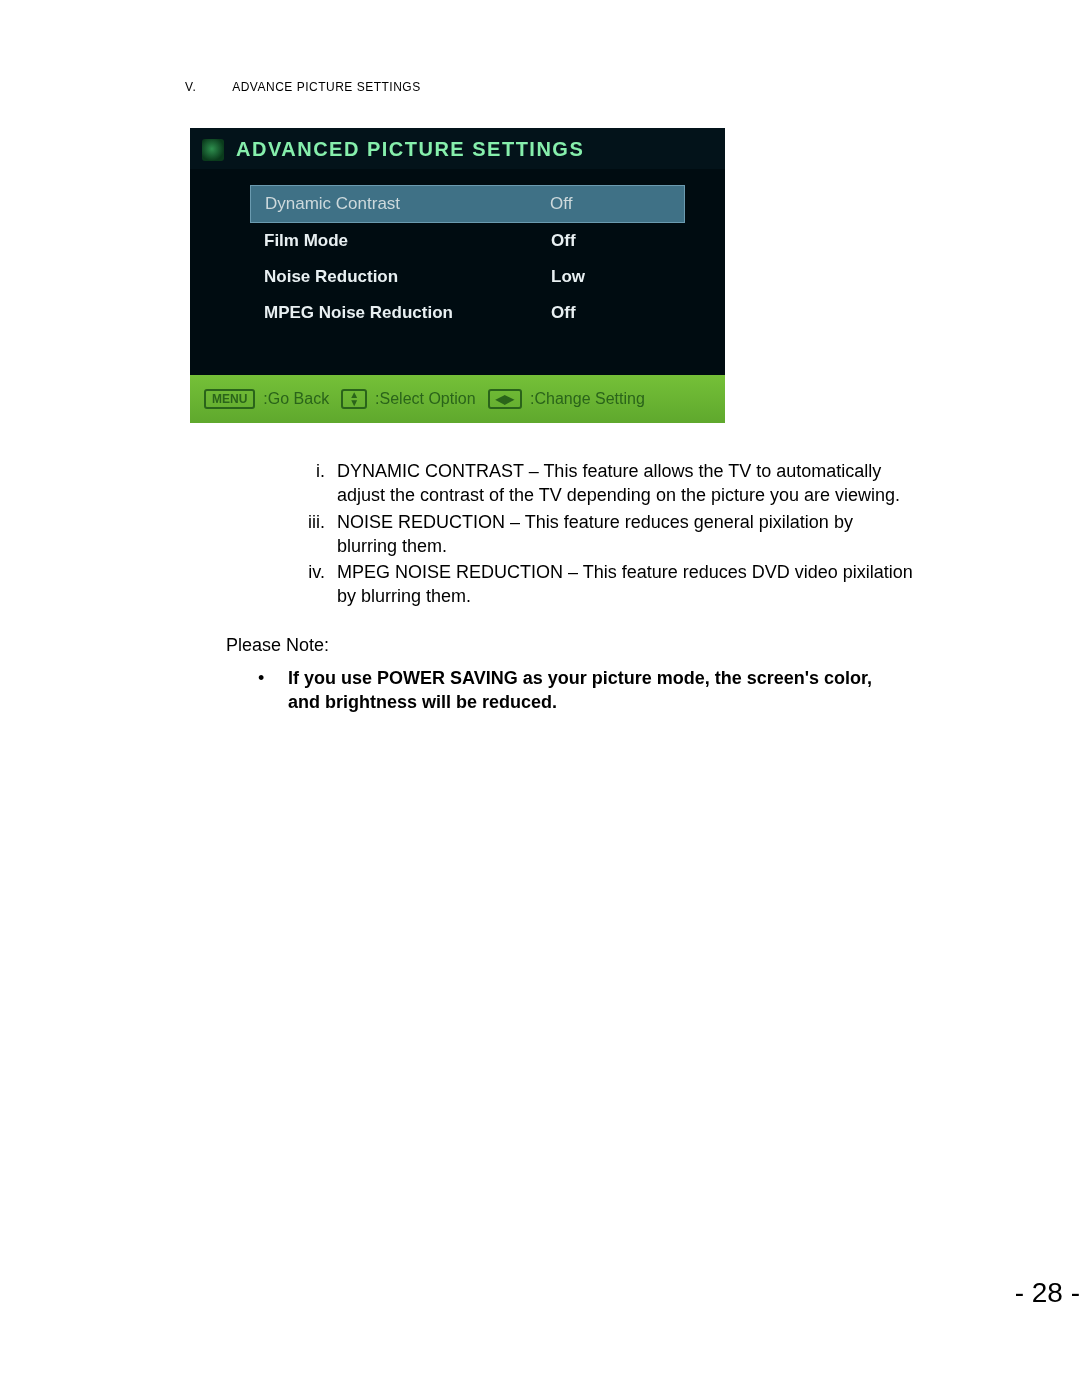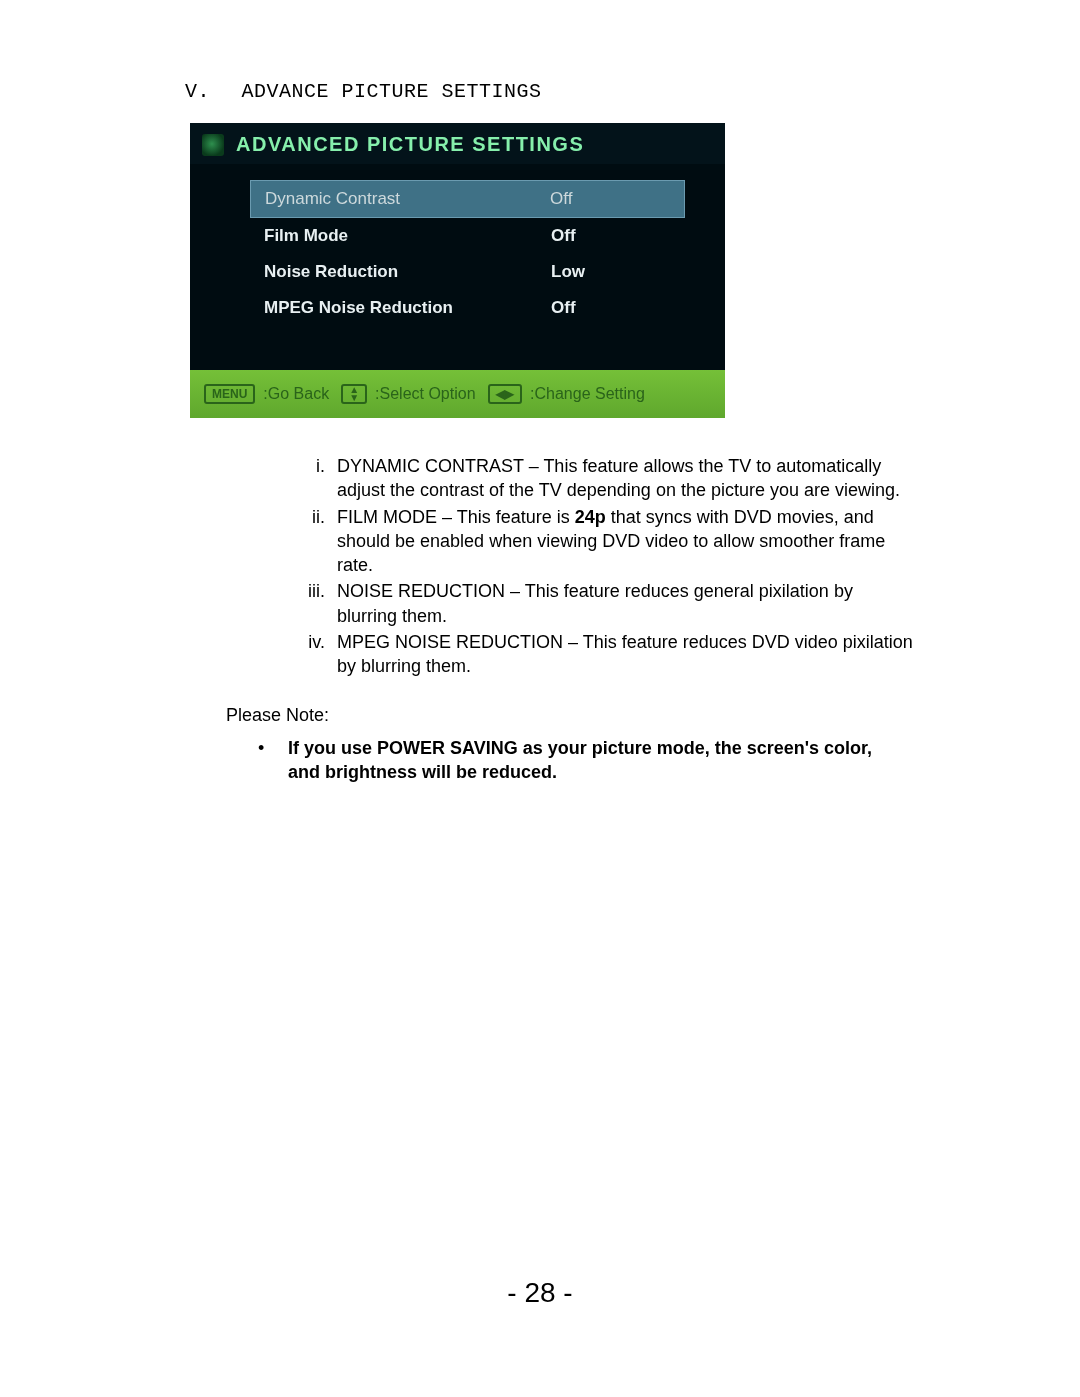--- a/index.html
+++ b/index.html
@@ -8,25 +8,24 @@
     height: 1397px;
     background: #ffffff;
     font-family: Arial, Helvetica, sans-serif;
     color: #000;
     position: relative;
   }
   .page {
     padding: 80px 130px 0 130px;
   }
   .section-heading {
-    font-size: 20px;
+    font-size: 12px;
     letter-spacing: 0.5px;
-    margin-bottom: 20px;
+    margin-bottom: 34px;
     margin-left: 55px;
-    font-family: Liberation Mono, monospace;
   }
   .section-heading .num { display: inline-block; width: 44px; }
   
   .osd-wrap { margin-left: 60px; width: 535px; }
   .osd {
     width: 100%;
     background: #000c11;
     position: relative;
   }
   .osd-header {
@@ -110,21 +109,21 @@
     line-height: 1.35;
   }
   .note-item { display:flex; }
   .note-bullet { width: 30px; flex-shrink:0; }
   .note-body { font-weight: bold; }
   
   .page-footer {
     position: absolute;
     left: 0; right: 0;
     bottom: 58px;
-    text-align: center;
+    text-align: right;
     margin-top: 40px;
   }
   .page-number { font-size: 28px; margin-bottom: 30px; }
   .footer-line { font-size: 16px; }
 </style>
 </head>
 <body>
 
 <div class="page">
 
@@ -171,26 +170,20 @@
   </div>
 
   <div class="explain">
     <div class="explain-row">
       <div class="explain-num">i.</div>
       <div class="explain-body">
         <span>DYNAMIC CONTRAST</span><span> – This feature allows the TV to automatically adjust the contrast of the TV depending on the picture you are viewing.</span>
       </div>
     </div>
     <div class="explain-row">
-      <div class="explain-num">ii.</div>
-      <div class="explain-body">
-        <span>FILM MODE</span><span> – This feature is </span><b>24p</b><span> that syncs with DVD movies, and should be enabled when viewing DVD video to allow smoother frame rate.</span>
-      </div>
-    </div>
-    <div class="explain-row">
       <div class="explain-num">iii.</div>
       <div class="explain-body">
         <span>NOISE REDUCTION</span><span> – This feature reduces general pixilation by blurring them.</span>
       </div>
     </div>
     <div class="explain-row">
       <div class="explain-num">iv.</div>
       <div class="explain-body">
         <span>MPEG NOISE REDUCTION</span><span> – This feature reduces DVD video pixilation by blurring them.</span>
       </div>

